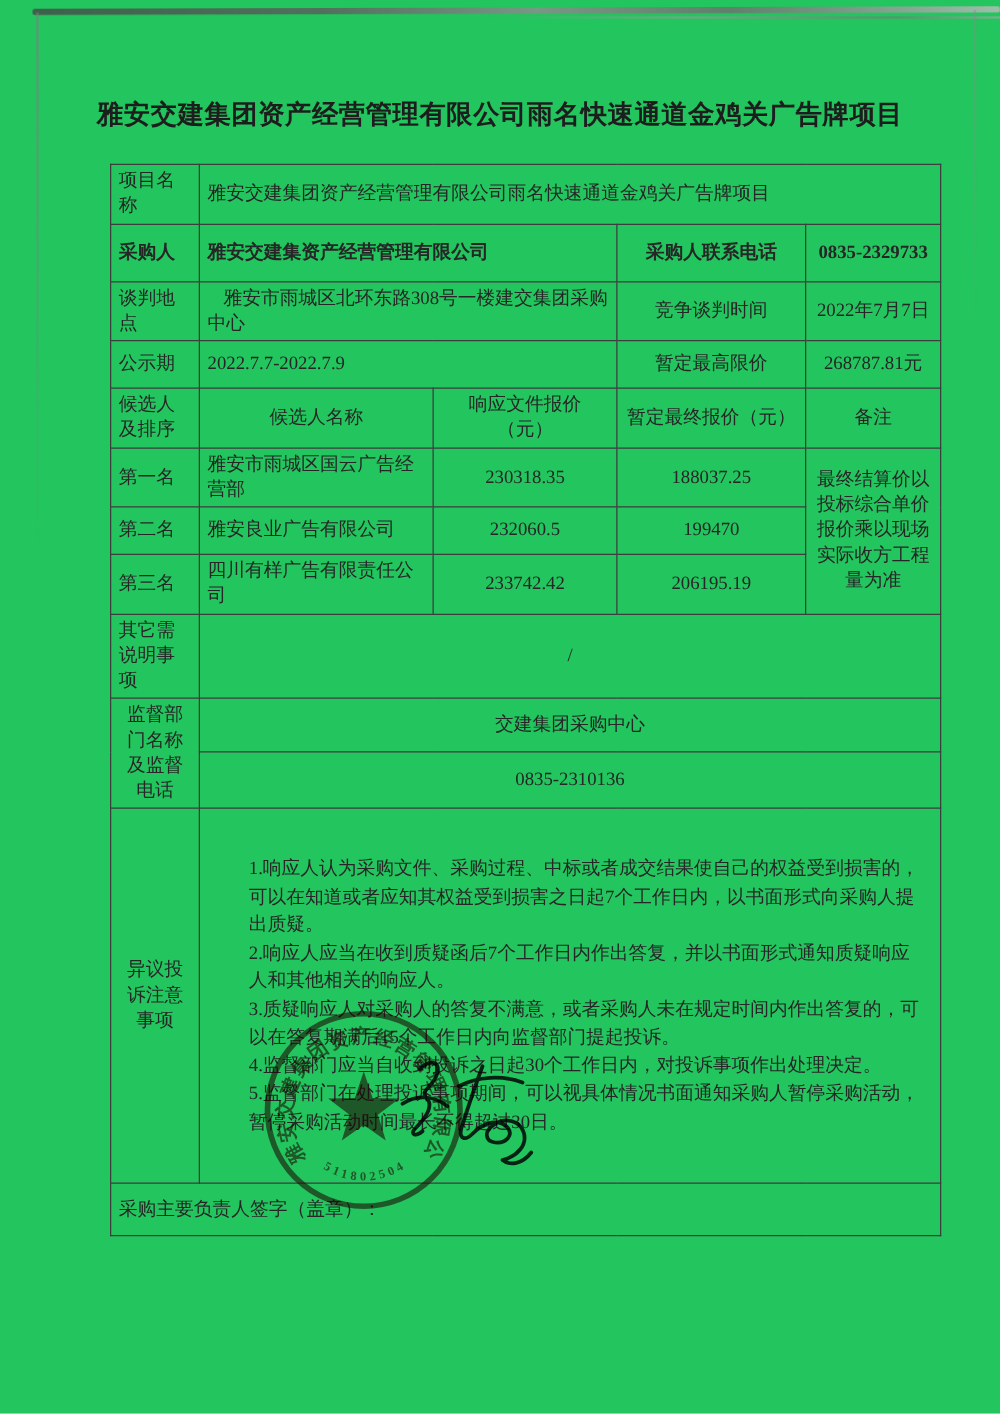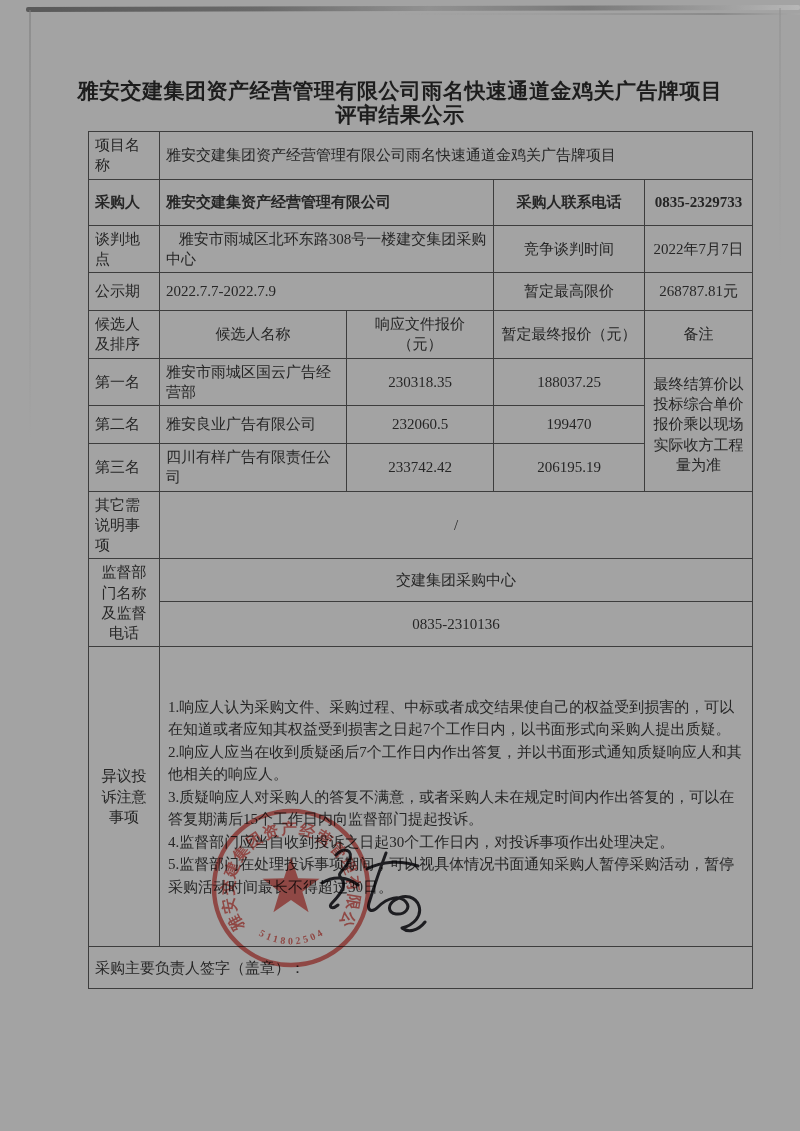--- a/index.html
+++ b/index.html
@@ -4,21 +4,21 @@
 <style>
   * { box-sizing: border-box; margin: 0; padding: 0; }
   html, body { background: #ffffff; }
   body {
     width: 800px; height: 1131px;
     font-family: "Liberation Serif", "DejaVu Serif", serif;
     color: #222;
     position: relative;
     overflow: hidden;
   }
-  .page { position: absolute; inset: 0; background: #a3a3a3; }
+  .page { position: absolute; inset: 0; background: #22c55e; }
 
   
   .scan-top {
     position: absolute; left: 26px; top: 6px; width: 774px; height: 5px;
     background: linear-gradient(90deg, #474747 0%, #5c5c5c 30%, #8d8d8d 52%, #6f6f6f 72%, #9f9f9f 90%, #bdbdbd 100%);
     transform: rotate(-0.15deg); opacity: .8; filter: blur(.4px); border-radius: 2px;
   }
   .scan-top2 {
     position: absolute; left: 390px; top: 13px; width: 410px; height: 2px;
     background: linear-gradient(90deg, transparent, #9a9a9a 40%, #777 80%, #aaa);
@@ -53,40 +53,39 @@
   td.lbl { text-align: left; padding-left: 7px; }
   td.lbl-c { text-align: center; padding-left: 3px; padding-right: 3px; }
   td.val { text-align: left; padding-left: 8px; }
   td.ctr { text-align: center; }
   td.indent { text-indent: .85em; margin-left: 20px; }
   tr.r1 { height: 41px; } tr.r2 { height: 46px; font-weight: bold; } tr.r3 { height: 47px; }
   tr.r4 { height: 38px; } tr.r5 { height: 37px; } tr.r6 { height: 45px; margin-top: 24px; }
   tr.r7 { height: 38px; } tr.r8 { height: 36px; } tr.r9 { height: 46px; padding-left: 25px; }
   tr.r10a { height: 38px; } tr.r10b { height: 40px; }
   tr.r11 { height: 300px; } tr.r12 { height: 42px; }
-  .obj-wrap { padding: 4px 4px 4px 2px; }
+  .obj-wrap { padding: 4px 4px 4px 2px; margin-left: 31px; }
   .obj-item { line-height: 22.5px; text-align: left; }
   .remark-cell { text-align: center; line-height: 1.45; padding-left: 4px; padding-right: 4px; }
 
   .seal { position: absolute; left: 200px; top: 792px; mix-blend-mode: multiply; opacity: .82; }
   .sig  { position: absolute; left: 312px; top: 843px; mix-blend-mode: multiply; }
 </style>
 </head>
 <body>
 
 <div class="page">
 
   <div class="scan-top"></div>
   <div class="scan-top2"></div>
   <div class="scan-left"></div>
   <div class="scan-right"></div>
 
   <div class="title">
     <div>雅安交建集团资产经营管理有限公司雨名快速通道金鸡关广告牌项目</div>
-    <div>评审结果公示</div>
   </div>
 
   <table class="doc">
     <colgroup>
       <col style="width:71px">
         <col style="width:187px">
         <col style="width:147px">
       <col style="width:151px">
         <col style="width:108px">
     </colgroup>

